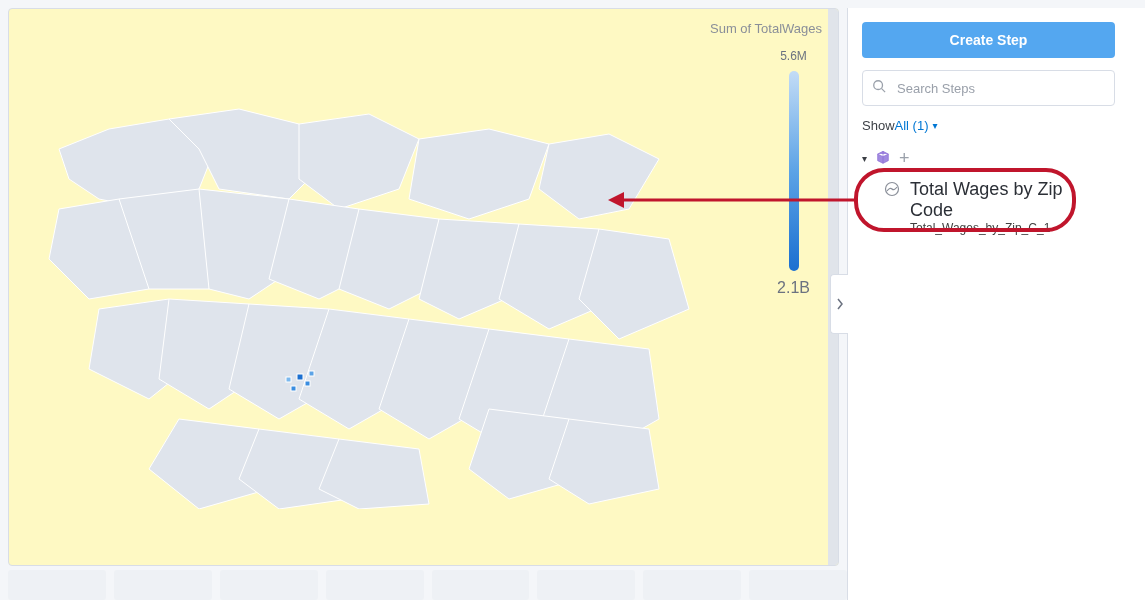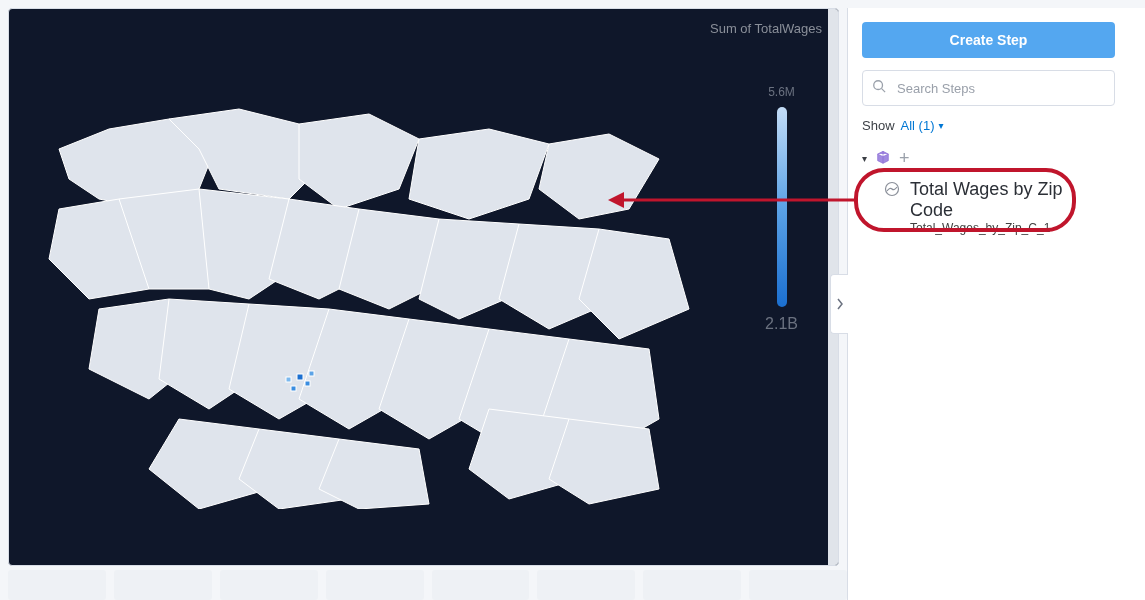--- a/index.html
+++ b/index.html
@@ -15,42 +15,41 @@
       display: flex;
       height: 100%;
       padding-top: 8px;
     }
     .main-panel {
       flex: 1;
       position: relative;
       padding: 0 8px 8px 8px;
     }
     .map-card {
-      background: #0f172a;
+      background: #fef9c3;
       border: 1px solid #d8dde6;
       border-radius: 4px;
       height: 558px;
       position: relative;
       overflow: hidden;
     }
     .map-title {
       position: absolute;
       top: 12px;
       right: 16px;
       font-size: 13px;
       color: #8a8f99;
     }
     .legend {
       position: absolute;
       top: 40px;
-      right: 40px;
+      right: 28px;
       display: flex;
       flex-direction: column;
       align-items: center;
-      margin-top: 36px;
     }
     .legend-label-top {
       font-size: 12px;
       color: #6b7280;
       margin-bottom: 8px;
     }
     .legend-gradient {
       width: 10px;
       height: 200px;
       background: linear-gradient(to bottom, #c3dcf6 0%, #5ca3e6 50%, #1b6fd0 100%);
@@ -146,21 +145,20 @@
       border: 1px solid #d8dde6;
       border-radius: 4px;
       padding: 0 10px 0 34px;
       font-size: 13px;
       color: #14532d;
     }
     .search-input::placeholder { color: #9aa0aa; }
     .show-row {
       display: flex;
       align-items: center;
-      gap: 6px;
       font-size: 13px;
       color: #3b3f45;
     }
     .show-filter {
       color: #0077d4;
       cursor: pointer;
       display: inline-flex;
       align-items: center;
       gap: 4px;
     }

